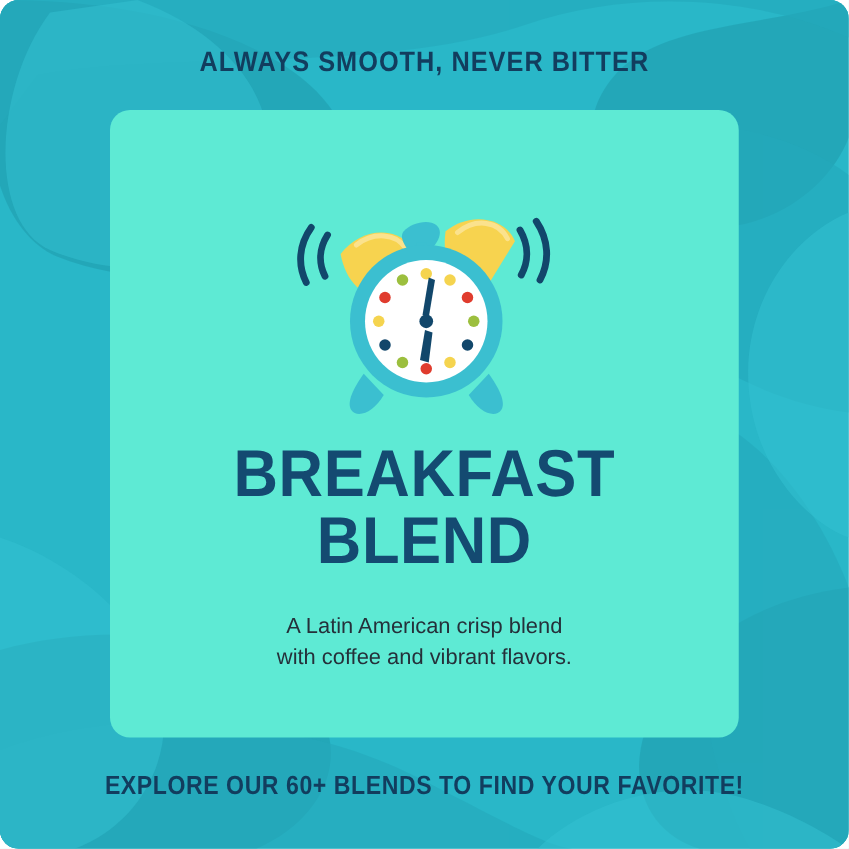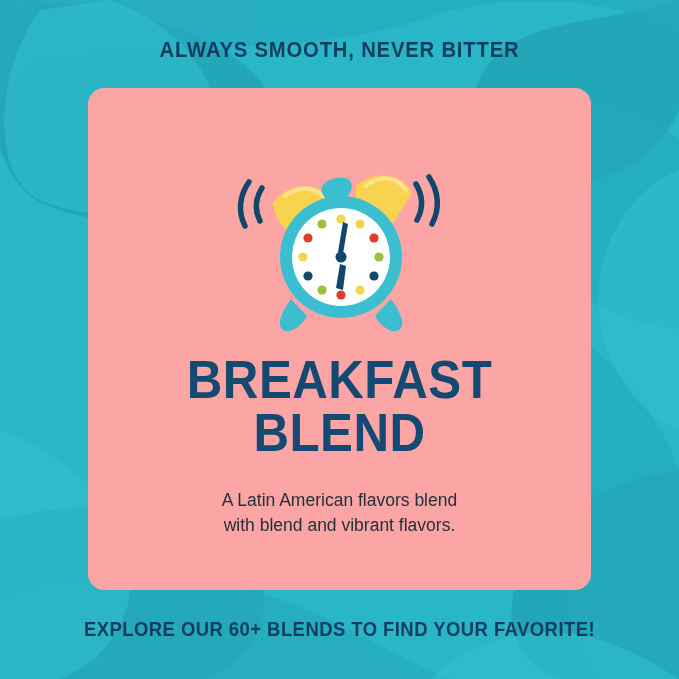--- a/index.html
+++ b/index.html
@@ -9,20 +9,21 @@
   }
   body {
     font-family: "Liberation Sans", sans-serif;
   }
   .poster {
     position: relative;
     width: 679px;
     height: 679px;
     overflow: hidden;
     background: #29b7c8;
+    border-radius: 15px;
   }
   .bg-svg {
     position: absolute;
     left: 0; top: 0;
     width: 679px;
     height: 679px;
   }
 
   
   .headline {
@@ -58,21 +59,21 @@
     white-space: nowrap;
   }
 
   
   .card {
     position: absolute;
     left: 88px;
     top: 88px;
     width: 503px;
     height: 502px;
-    background: #fca5a5;
+    background: #5eead4;
     border-radius: 16px;
   }
 
   .clock-wrap {
     position: absolute;
     left: 50%;
     top: 56px;
     transform: translateX(-50%);
     width: 230px;
     height: 195px;
@@ -227,21 +228,21 @@
         <circle cx="116" cy="113" r="5.5" fill="#12476b"></circle>
       </svg>
     </div>
 
     <div class="product-title">
       <span>BREAKFAST</span>
       <span class="line2">BLEND</span>
     </div>
 
     <div class="description">
-      <span>A Latin American flavors blend</span>
-      <span class="d2">with blend and vibrant flavors.</span>
+      <span>A Latin American crisp blend</span>
+      <span class="d2">with coffee and vibrant flavors.</span>
     </div>
   </div>
 
 
   <div class="footer">EXPLORE OUR 60+ BLENDS TO FIND YOUR FAVORITE!</div>
 
 </div>
 
 </body></html>

